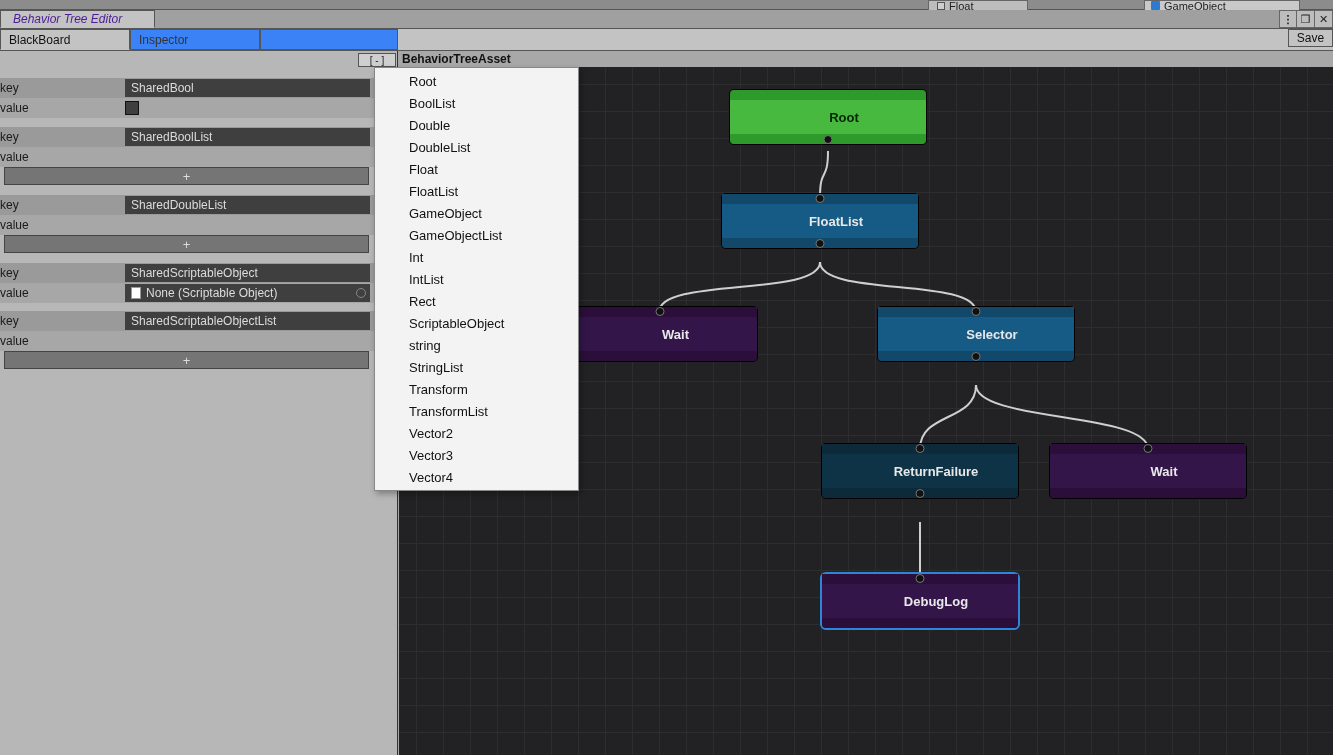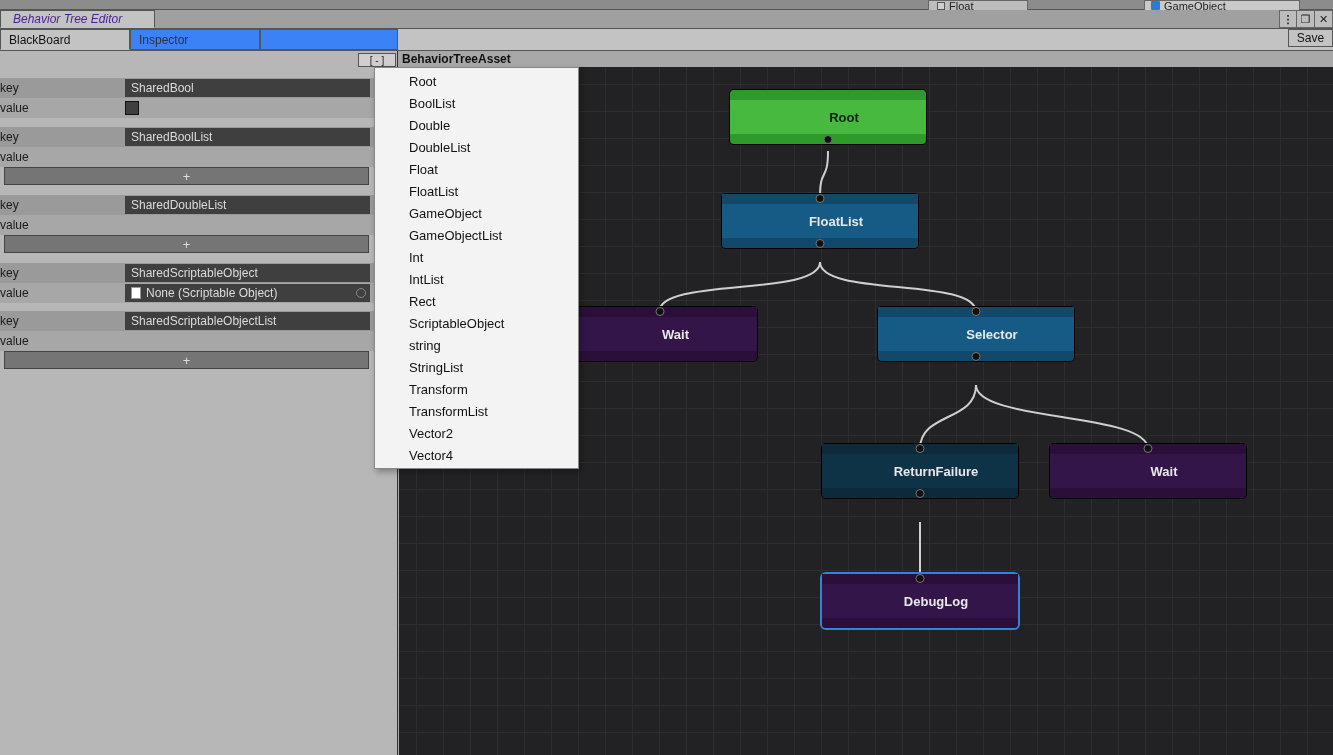--- a/index.html
+++ b/index.html
@@ -421,15 +421,18 @@
   <div class="mi">
       <span>Transform</span>
     </div>
   <div class="mi">
       <span>TransformList</span>
     </div>
   <div class="mi">
       <span>Vector2</span>
     </div>
   <div class="mi">
+      <span>Vector3</span>
+    </div>
+  <div class="mi">
       <span>Vector4</span>
     </div>
 </div>
 
 </body></html>

